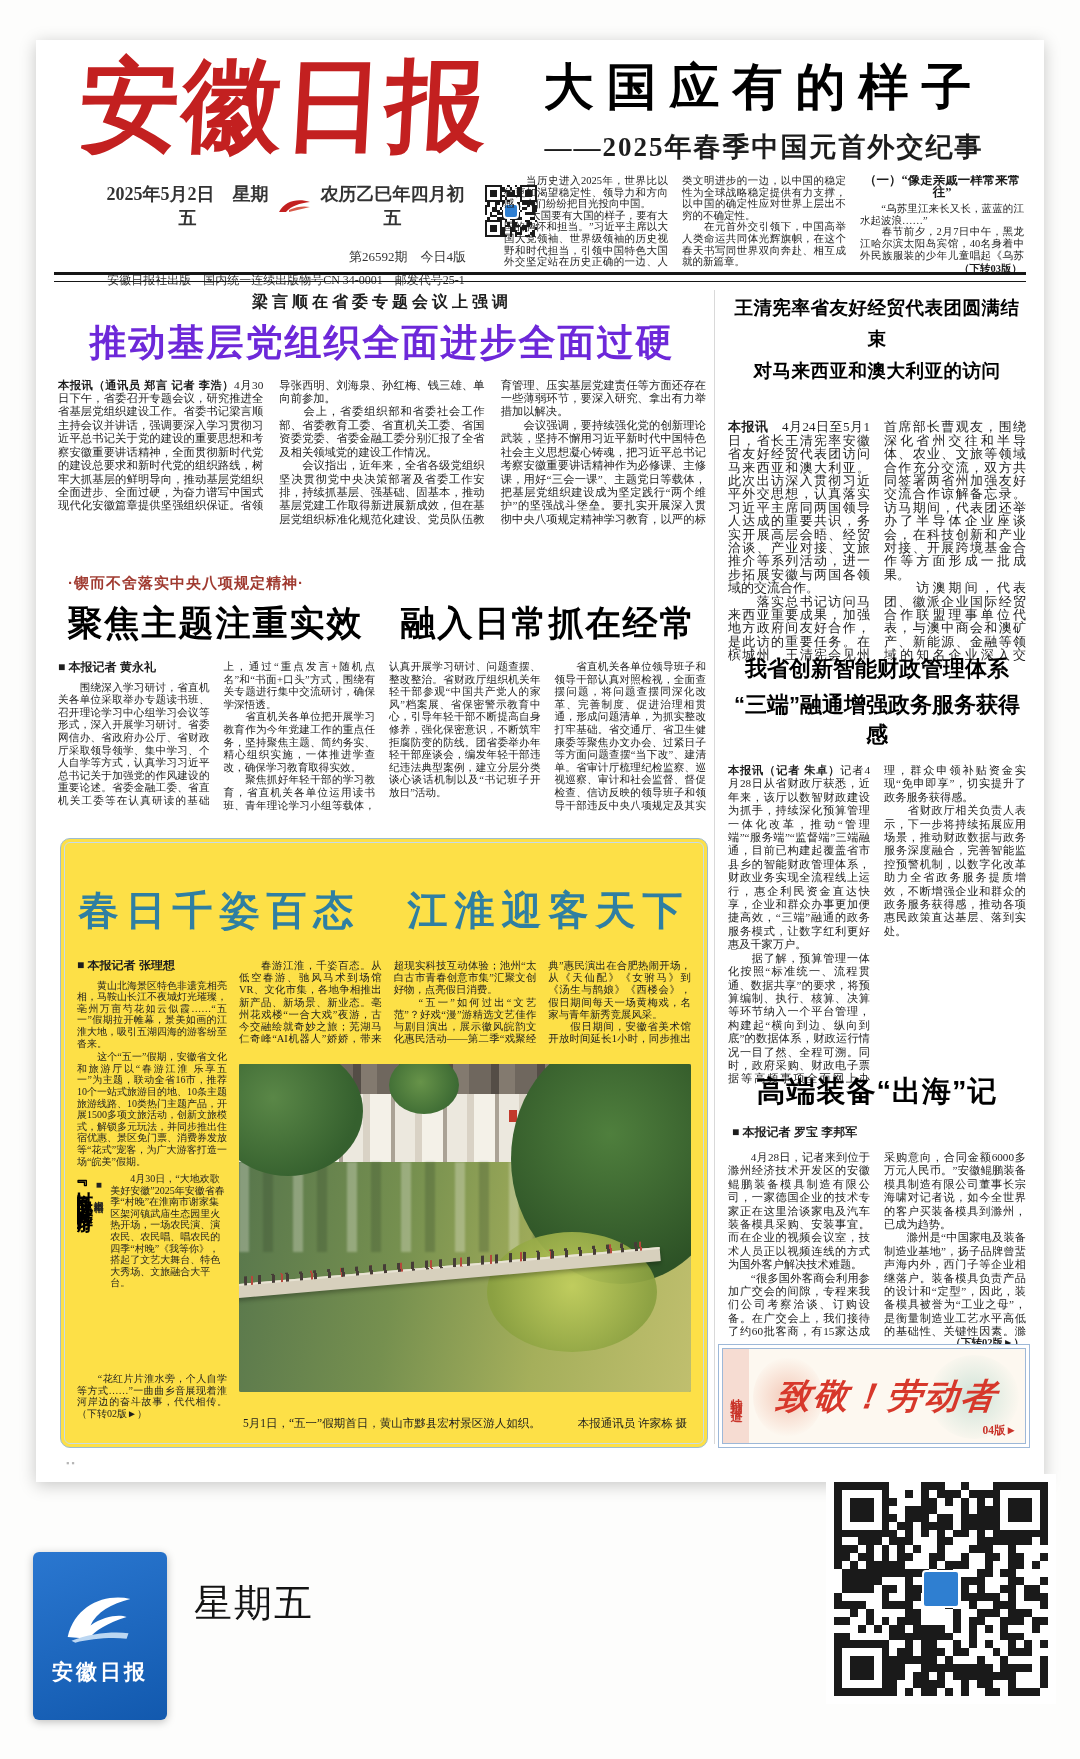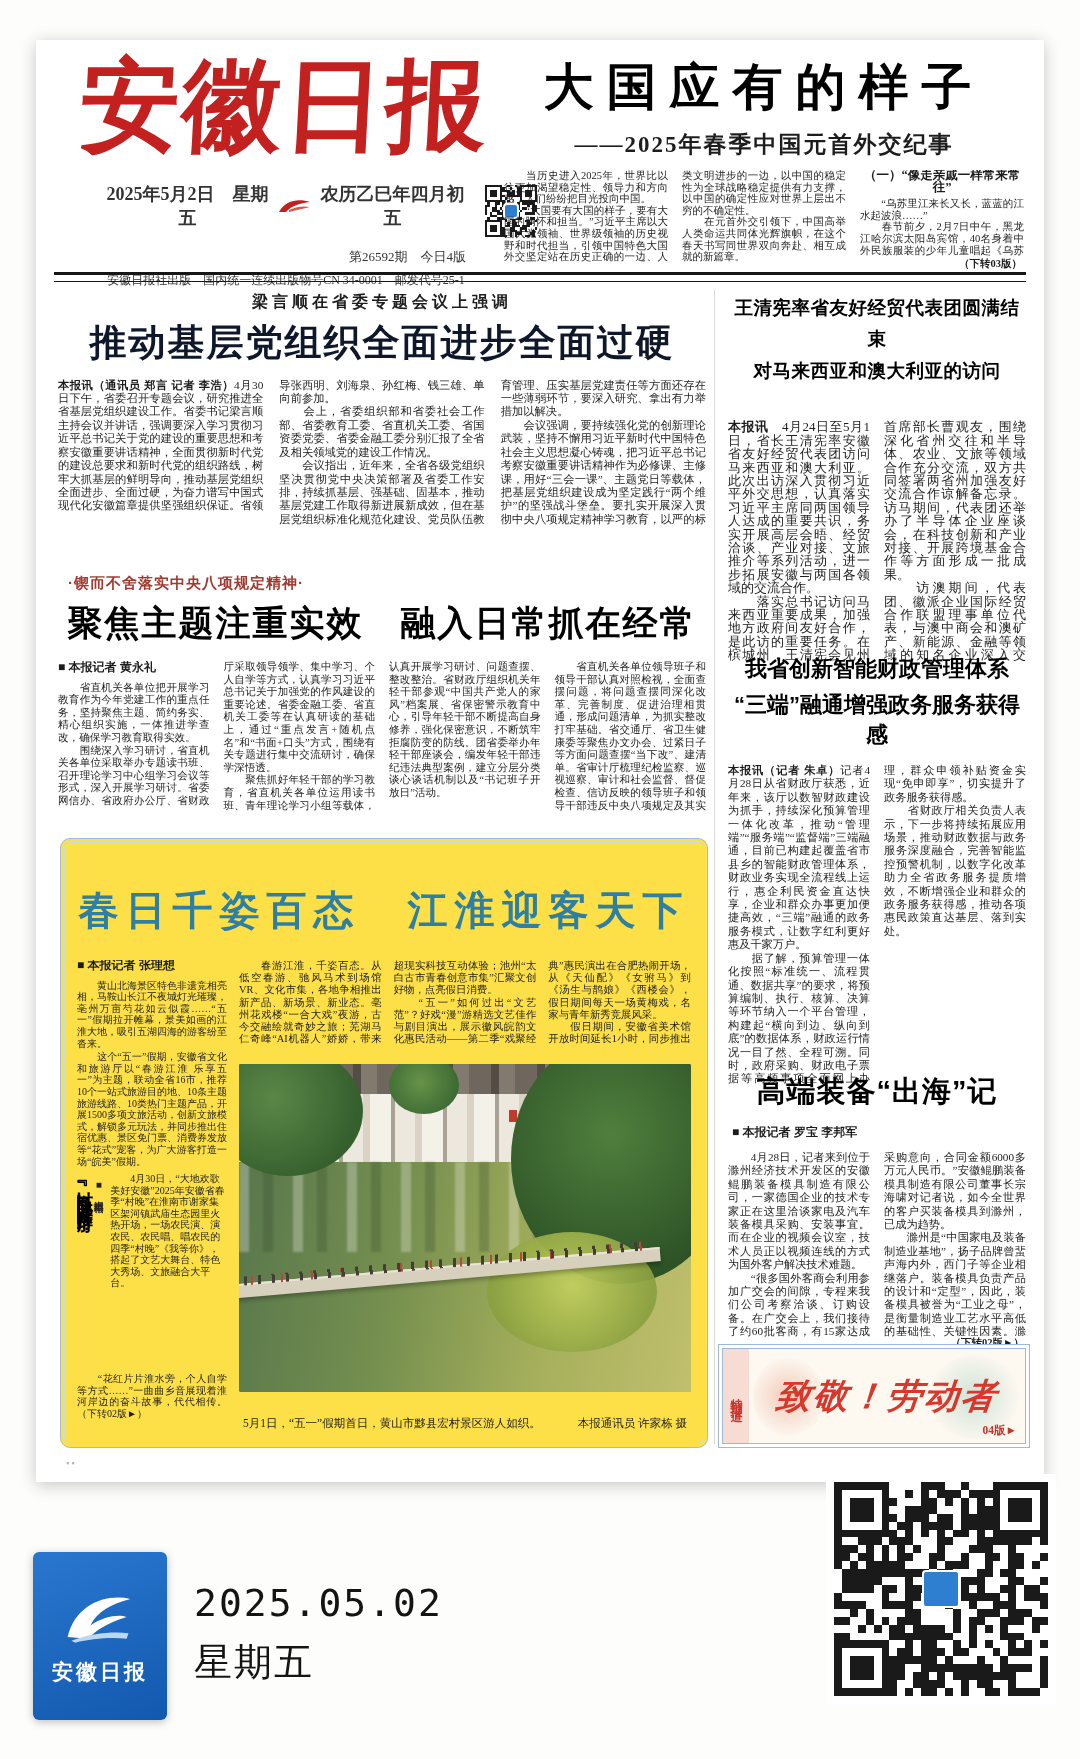--- a/index.html
+++ b/index.html
@@ -26,35 +26,35 @@
   .qr-wrap.small{left:446px;top:142px;width:58px;height:58px;}
   .qr-wrap.big{left:826px;top:1474px;width:230px;height:230px;}
   .qr-center-logo{position:absolute;left:50%;top:50%;transform:translate(-50%,-50%);
                   background:#2f7fd1;border:2px solid #fff;border-radius:4px;}
   .small .qr-center-logo{width:12px;height:12px;}
   .big .qr-center-logo{width:34px;height:34px;}
   
   .lead-art{position:absolute;left:468px;top:14px;width:520px;height:212px;}
   .lead-art h1{margin:0;text-align:center;font-family:"Liberation Sans",sans-serif;
                font-size:50px;font-weight:900;letter-spacing:13px;color:#000;}
-  .lead-art h2{margin:8px 0 0;text-align:center;font-size:23px;font-weight:bold;letter-spacing:2px;}
+  .lead-art h2{margin:8px 0 0;text-align:center;font-size:27px;font-weight:bold;letter-spacing:2px;}
   .lead-body{position:relative;margin-top:10px;height:100px;overflow:hidden;
              column-count:3;column-gap:14px;column-fill:auto;font-size:10.5px;line-height:11.6px;}
   .lead-body .subhead{font-weight:bold;font-size:12.5px;text-align:center;margin:5px 0;}
   .jump-abs{position:absolute;right:2px;bottom:0;background:#fff;font-weight:bold;
             font-size:10.5px;padding-left:6px;}
   
   .rule-double{position:absolute;left:18px;right:18px;top:232px;height:6px;
                border-top:3px solid #161616;border-bottom:1px solid #161616;}
   .vdiv{position:absolute;left:678px;top:250px;height:1154px;border-left:1px solid #d9d9d9;}
   
   .main-art{position:absolute;left:22px;top:252px;width:648px;}
   .kicker{text-align:center;font-size:16px;font-weight:bold;letter-spacing:4px;}
   .main-art h1{margin:8px 0 0;text-align:center;font-family:"Liberation Sans",sans-serif;
-               font-size:37px;font-weight:900;letter-spacing:2px;line-height:1.18;color:#0f172a;}
+               font-size:37px;font-weight:900;letter-spacing:2px;line-height:1.18;color:#6d28d9;}
   .main-body{margin-top:14px;height:160px;overflow:hidden;column-count:3;column-gap:16px;
              column-fill:auto;font-size:11.3px;line-height:13.4px;}
   b.xh{font-family:"Liberation Sans",sans-serif;}
   
   .visit-art{position:absolute;left:692px;top:252px;width:298px;}
   .visit-art h1{margin:0;text-align:center;font-family:"Liberation Sans",sans-serif;
                 font-size:18.5px;font-weight:900;line-height:1.7;letter-spacing:0.5px;color:#000;}
   .visit-body{margin-top:34px;height:248px;overflow:hidden;column-count:2;column-gap:14px;
               column-fill:auto;font-size:13px;line-height:13.4px;}
   
@@ -650,22 +650,22 @@
         <p>　　访澳期间，代表团、徽派企业国际经贸合作联盟理事单位代表，与澳中商会和澳矿产、新能源、金融等领域的知名企业深入交流，以安徽实例讲述投资中国就是投资未来的故事，现场达成一批合作意向。两国有关机构和企业表示，安徽的创新、产业和营商环境，蕴含丰富投资题材，将积极开展考察对接。</p>
 
       </div>
     </section>
 
     <div class="red-kicker">·锲而不舍落实中央八项规定精神·</div>
     <section class="jiao-art">
       <h1>聚焦主题注重实效　融入日常抓在经常</h1>
       <div class="jiao-body">
         <div class="byline">■ 本报记者 黄永礼</div>
+        <p>　　围绕深入学习研讨，省直机关各单位采取举办专题读书班、召开理论学习中心组学习会议等形式，深入开展学习研讨。省委网信办、省政府办公厅、省财政厅采取领导领学、集中学习、个人自学等方式，认真学习习近平总书记关于加强党的作风建设的重要论述。省委金融工委、省直机关工委等在认真研读的基础上，通过“重点发言+随机点名”和“书面+口头”方式，围绕有关专题进行集中交流研讨，确保学深悟透。</p>
         <p>　　省直机关各单位把开展学习教育作为今年党建工作的重点任务，坚持聚焦主题、简约务实、精心组织实施，一体推进学查改，确保学习教育取得实效。</p>
-        <p>　　围绕深入学习研讨，省直机关各单位采取举办专题读书班、召开理论学习中心组学习会议等形式，深入开展学习研讨。省委网信办、省政府办公厅、省财政厅采取领导领学、集中学习、个人自学等方式，认真学习习近平总书记关于加强党的作风建设的重要论述。省委金融工委、省直机关工委等在认真研读的基础上，通过“重点发言+随机点名”和“书面+口头”方式，围绕有关专题进行集中交流研讨，确保学深悟透。</p>
         <p>　　聚焦抓好年轻干部的学习教育，省直机关各单位运用读书班、青年理论学习小组等载体，认真开展学习研讨、问题查摆、整改整治。省财政厅组织机关年轻干部参观“中国共产党人的家风”档案展、省保密警示教育中心，引导年轻干部不断提高自身修养，强化保密意识，不断筑牢拒腐防变的防线。团省委举办年轻干部座谈会，编发年轻干部违纪违法典型案例，建立分层分类谈心谈话机制以及“书记班子开放日”活动。</p>
         <p>　　省直机关各单位领导班子和领导干部认真对照检视，全面查摆问题，将问题查摆同深化改革、完善制度、促进治理相贯通，形成问题清单，为抓实整改打牢基础。省交通厅、省卫生健康委等聚焦办文办会、过紧日子等方面问题查摆“当下改”、建清单。省审计厅梳理纪检监察、巡视巡察、审计和社会监督、督促检查、信访反映的领导班子和领导干部违反中央八项规定及其实施细则精神问题，查找存在问题及不足，列出问题清单，推动以案促改。</p>
 
       </div>
     </section>
 
     <section class="feature-box">
       <h2 class="feat-title">春日千姿百态　江淮迎客天下</h2>
       <div class="feat-body">
         <div class="feat-left">
@@ -742,21 +742,20 @@
   </div>
 
   <div class="app-tile">
     <svg width="76" height="62" viewBox="0 0 80 62">
       <path d="M6 52 C14 18 46 6 72 12 C52 17 36 26 30 40 C44 30 60 28 68 31 C48 37 34 46 28 54 Z" fill="#ffffff"></path>
       <path d="M10 56 C30 48 54 46 70 48 L68 54 C52 52 30 54 14 58 Z" fill="#bcd7f2"></path>
     </svg>
     <div class="app-logo-text">安徽日报</div>
   </div>
   <div class="app-date">
-    <div>2025.05.02</div>
     <div>星期五</div>
   </div>
   <div class="qr-wrap big">
     <div class="qr" style="padding: 8px; grid-template-columns: repeat(27, 1fr);">
         <i class="b"></i>
         <i class="b"></i>
         <i class="b"></i>
         <i class="b"></i>
         <i class="b"></i>
         <i class="b"></i>

